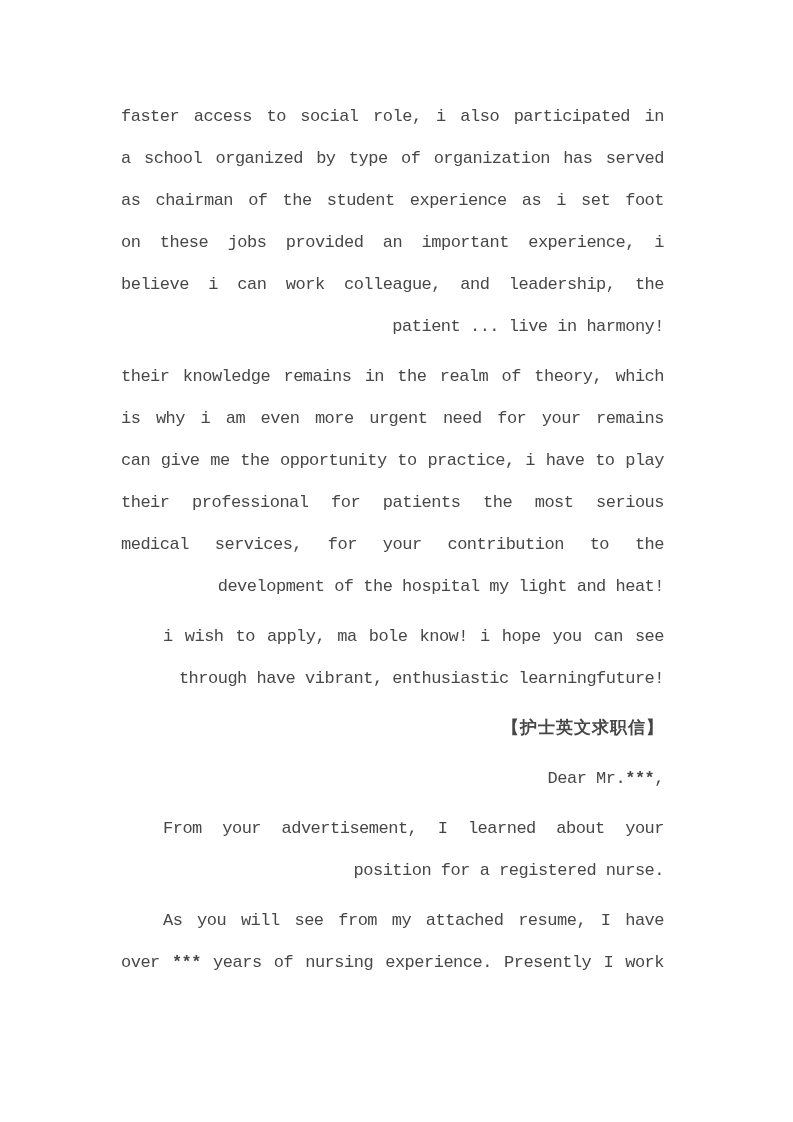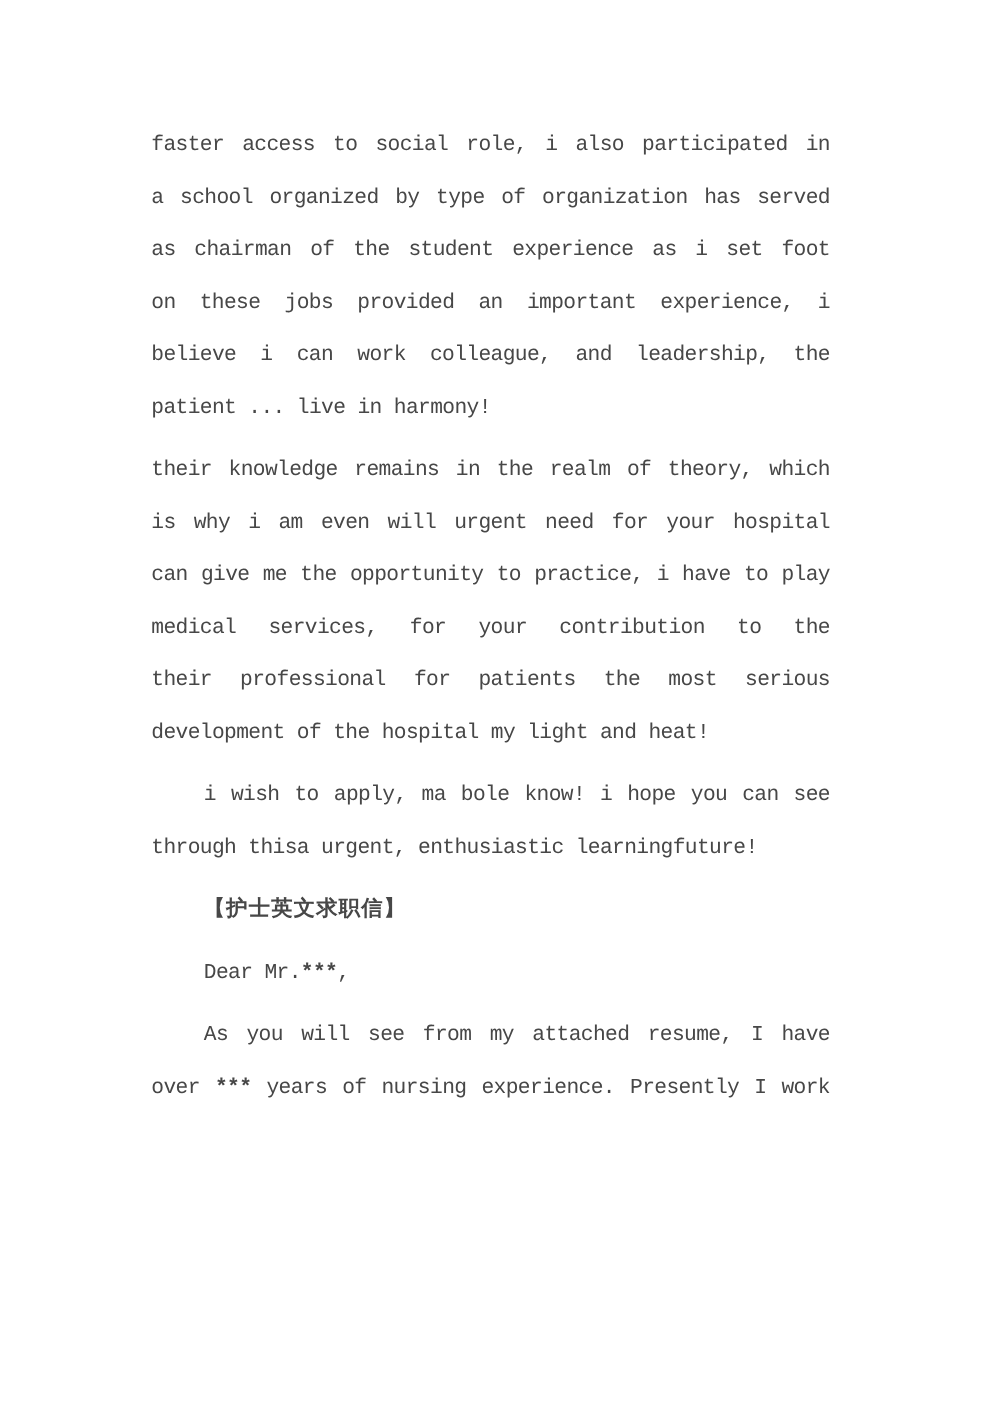--- a/index.html
+++ b/index.html
@@ -27,21 +27,21 @@
     font-size:17px;
     line-height:42px;
     letter-spacing:-0.5px;
   }
   .para{margin:0 0 8px 0;}
   .para.bold{font-weight:bold;}
   .line{
     width:543px;
     height:42px;
     box-sizing:border-box;
-    text-align:left;
+    text-align:right;
     overflow:visible;
   }
   .line.just{
     text-align:justify;
     text-align-last:justify;
   }
   .line.indent{padding-left:42px;}
   .run{white-space:normal;}
   .run.bold{font-weight:bold;}
   .heading-line{letter-spacing:1px;}
@@ -54,34 +54,38 @@
       <div class="para">
         <div class="line just"><span class="run">faster access to social role, i also participated in</span></div>
         <div class="line just"><span class="run">a school organized by type of organization has served</span></div>
         <div class="line just"><span class="run">as chairman of the student experience as i set foot</span></div>
         <div class="line just"><span class="run">on these jobs provided an important experience, i</span></div>
         <div class="line just"><span class="run">believe i can work colleague, and leadership, the</span></div>
         <div class="line"><span class="run">patient ... live in harmony!</span></div>
       </div>
       <div class="para">
         <div class="line just"><span class="run">their knowledge remains in the realm of theory, which</span></div>
-        <div class="line just"><span class="run">is why i am even will urgent need for your hospital</span></div>
+        <div class="line just"><span class="run">is why i am even more urgent need for your remains</span></div>
         <div class="line just"><span class="run">can give me the opportunity to practice, i have to play</span></div>
+        <div class="line just"><span class="run">their professional for patients the most serious</span></div>
         <div class="line just"><span class="run">medical services, for your contribution to the</span></div>
-        <div class="line just"><span class="run">their professional for patients the most serious</span></div>
         <div class="line"><span class="run">development of the hospital my light and heat!</span></div>
       </div>
       <div class="para">
         <div class="line just indent"><span class="run">i wish to apply, ma bole know! i hope you can see</span></div>
-        <div class="line"><span class="run">through thisa urgent, enthusiastic learningfuture!</span></div>
+        <div class="line"><span class="run">through have vibrant, enthusiastic learningfuture!</span></div>
       </div>
       <div class="para bold">
         <div class="line indent heading-line"><span class="run">【护士英文求职信】</span></div>
       </div>
       <div class="para">
         <div class="line indent"><span class="run">Dear Mr.</span><span class="run bold">***</span><span class="run">,</span></div>
+      </div>
+      <div class="para">
+        <div class="line just indent"><span class="run">From your advertisement, I learned about your</span></div>
+        <div class="line"><span class="run">position for a registered nurse.</span></div>
       </div>
       <div class="para">
         <div class="line just indent"><span class="run">As you will see from my attached resume, I have</span></div>
         <div class="line just"><span class="run">over </span><span class="run bold">***</span><span class="run"> years of nursing experience. Presently I work</span></div>
       </div>
     </div>
 </div>
 
 </body></html>

